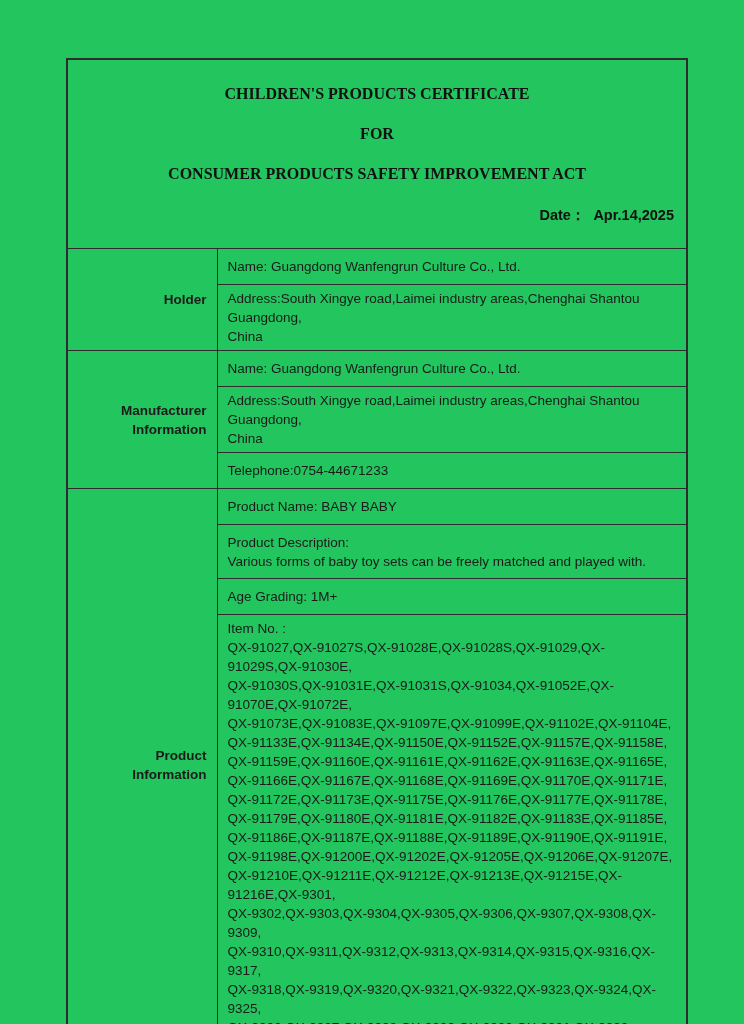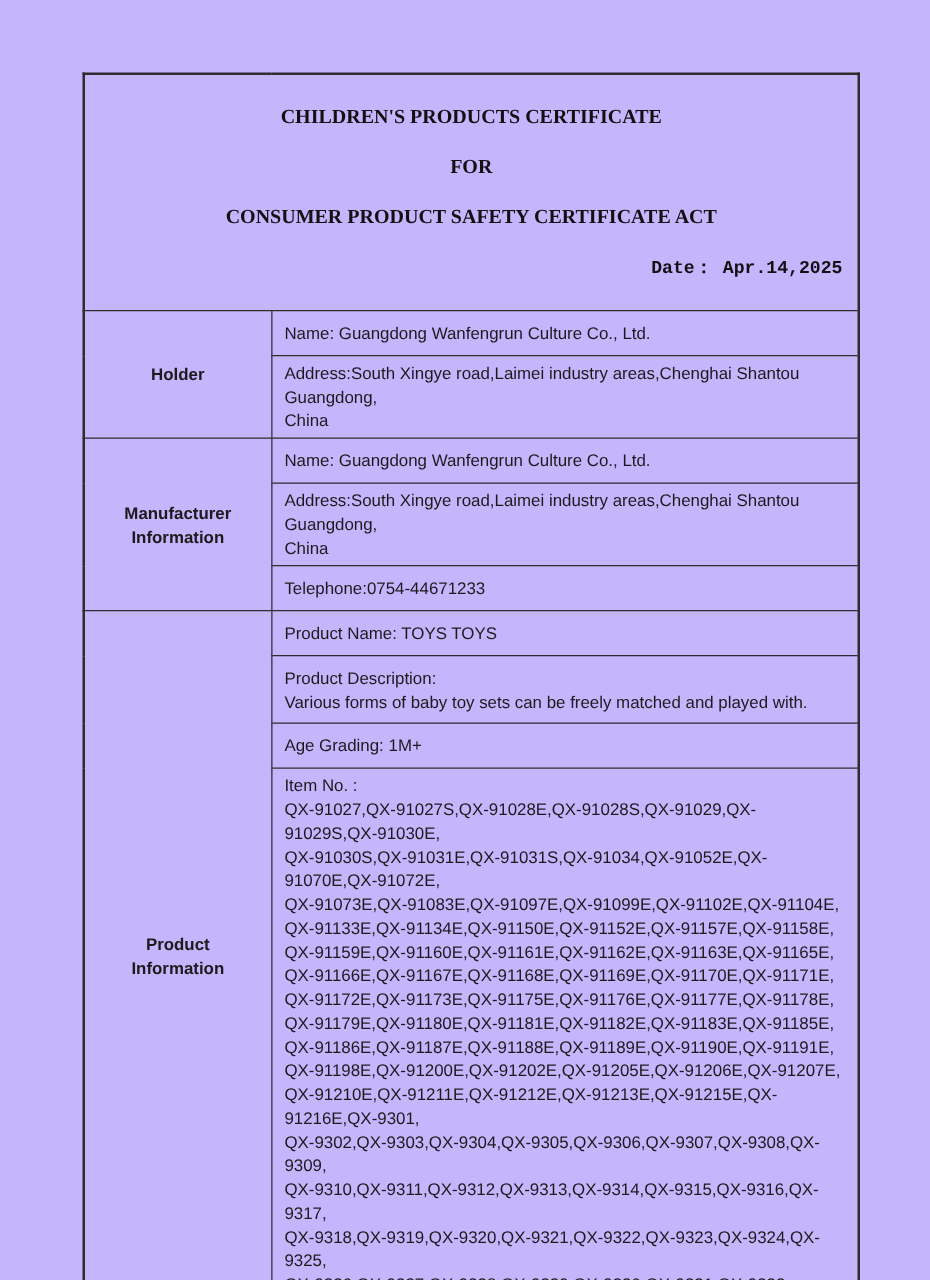--- a/index.html
+++ b/index.html
@@ -4,21 +4,21 @@
 <style>
   html, body {
     margin: 0;
     padding: 0;
     background: #ffffff;
   }
   .page {
     position: relative;
     width: 744px;
     height: 1024px;
-    background: #c4b5fd;
+    background: #22c55e;
     overflow: hidden;
   }
   table.cert {
     border-collapse: collapse;
     table-layout: fixed;
     width: 620px;
     margin: 58px 0 0 66px;
     border: 2px solid #2d2d2d;
   }
   table.cert td {
@@ -30,37 +30,37 @@
     color: #1b1b1b;
     vertical-align: middle;
     white-space: pre-line;
     overflow: hidden;
   }
   td.label-cell {
     font-family: "Liberation Serif", serif;
     font-weight: bold;
     font-size: 14.5px;
     line-height: 20px;
-    text-align: center;
+    text-align: right;
     padding: 4px 6px;
     color: #141414;
   }
   td.header-cell {
     padding: 9px 8px 3px 8px;
   }
   .title-line {
     font-family: "Liberation Serif", serif;
     font-weight: bold;
     font-size: 16px;
     line-height: 21px;
     text-align: center;
     color: #111111;
   }
   .date-line {
-    font-family: Liberation Mono, monospace;
+    font-family: Liberation Sans, sans-serif;
     font-weight: bold;
     font-size: 14.5px;
     line-height: 20px;
     text-align: right;
     padding-right: 2px;
     margin-top: 2px;
     color: #111111;
   }
   .date-value { margin-left: 8px; }
   td.h1line { height: 27px; margin-top: 15px; }
@@ -75,21 +75,21 @@
     <colgroup>
       <col style="width:150px">
       <col style="width:470px">
     </colgroup>
 
     <tbody>
         <tr>
       <td class="header-cell" colspan="2">
         <div class="title-line">CHILDREN'S PRODUCTS CERTIFICATE</div>
         <div class="title-line">FOR</div>
-        <div class="title-line">CONSUMER PRODUCT SAFETY CERTIFICATE ACT</div>
+        <div class="title-line">CONSUMER PRODUCTS SAFETY IMPROVEMENT ACT</div>
         <div class="date-line"><span>Date：</span><span class="date-value">Apr.14,2025</span></div>
       </td>
     </tr>
 
     <tr>
       <td class="label-cell" rowspan="2">Holder</td>
       <td class="h1line">Name: Guangdong Wanfengrun Culture Co., Ltd.</td>
     </tr>
     <tr>
       <td class="h2line">Address:South Xingye road,Laimei industry areas,Chenghai Shantou Guangdong,
@@ -104,21 +104,21 @@
     <tr>
       <td class="h2line">Address:South Xingye road,Laimei industry areas,Chenghai Shantou Guangdong,
 China</td>
     </tr>
     <tr>
       <td class="h1line">Telephone:0754-44671233</td>
     </tr>
 
     <tr>
       <td class="label-cell" rowspan="4">Product Information</td>
-      <td class="h1line">Product Name: TOYS TOYS</td>
+      <td class="h1line">Product Name: BABY BABY</td>
     </tr>
     <tr>
       <td class="h2line">Product Description:
 Various forms of baby toy sets can be freely matched and played with.</td>
     </tr>
     <tr>
       <td class="h1line">Age Grading: 1M+</td>
     </tr>
     <tr>
       <td class="item-cell">Item No. :

